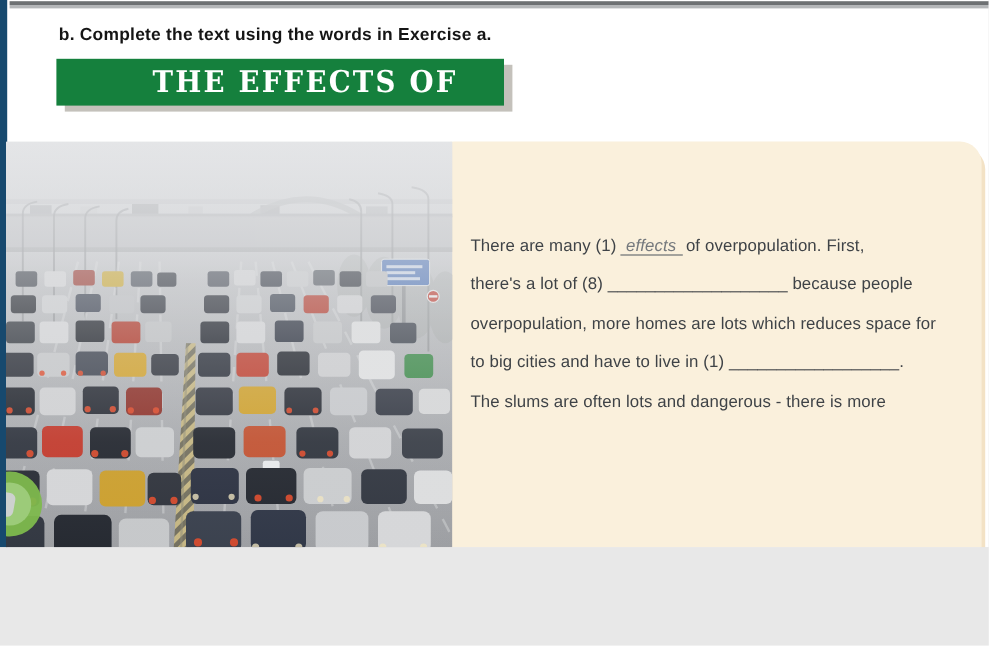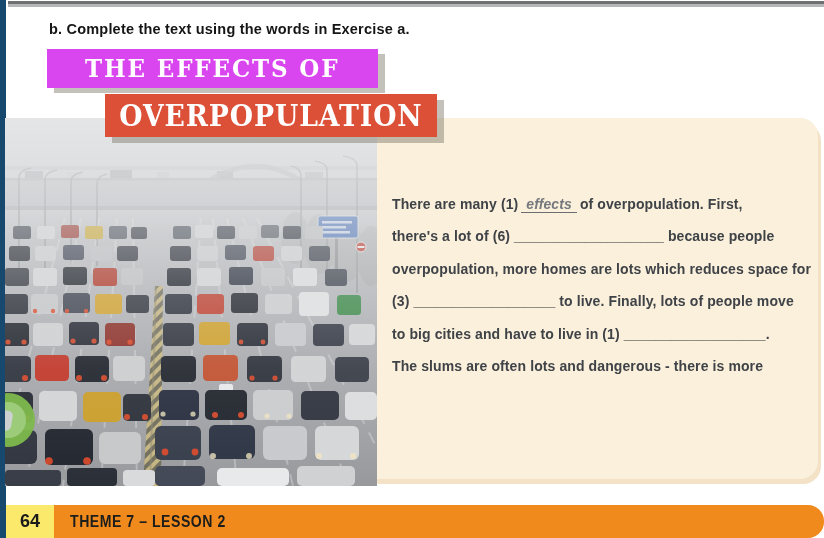--- a/index.html
+++ b/index.html
@@ -1,32 +1,32 @@
 <!DOCTYPE html>
 <html><head>
 <meta charset="utf-8">
 <style>
   html,body{margin:0;padding:0;background:#e8e8e8;}
-  .stage{position:relative;width:824px;height:538px;background:#ffffff;overflow:hidden;
+  .stage{position:relative;width:824px;height:456px;background:#ffffff;overflow:hidden;
          font-family:"Liberation Sans",sans-serif;}
   .top-rule{position:absolute;left:8px;right:0;top:1px;height:6px;
             background:linear-gradient(to bottom,#6e7173 0 55%,#b4b6b8 55% 100%);}
   .binding{position:absolute;left:0;top:0;width:6px;height:538px;background:#17496e;}
   .heading{position:absolute;left:49px;top:21px;font-size:14.5px;font-weight:bold;color:#151515;
            letter-spacing:.2px;white-space:nowrap;}
   .banner{position:absolute;display:flex;align-items:center;justify-content:center;
           color:#ffffff;font-family:"DejaVu Serif",serif;font-weight:bold;z-index:30;}
   .banner span{display:inline-block;transform:scaleX(.92);white-space:nowrap;}
-  .banner-orange{left:47px;top:49px;width:331px;height:39px;background:#d946ef;
-                 font-size:25px;letter-spacing:2px;box-shadow:7px 5px 0 rgba(125,118,105,.45);}
+  .banner-orange{left:47px;top:49px;width:331px;height:39px;background:#15803d;
+                 font-size:25px;letter-spacing:2px;box-shadow:7px 5px 0 rgba(125,118,105,.45);padding-left:42px;}
   .banner-red{left:105px;top:94px;width:332px;height:43px;background:#dc5038;
               font-size:29px;letter-spacing:1px;box-shadow:7px 6px 0 rgba(125,118,105,.45);}
   .panel{position:absolute;left:360px;top:118px;width:458px;height:361px;background:#faf0dc;
          border-radius:18px;box-shadow:3px 5px 0 rgba(233,203,150,.55);z-index:10;}
-  .tblock{position:absolute;left:32px;top:70px;right:14px;font-weight:bold;}
+  .tblock{position:absolute;left:32px;top:70px;right:14px;}
   .tline{font-size:14px;line-height:32.4px;color:#3f4347;white-space:nowrap;letter-spacing:.1px;}
   .answer{font-style:italic;color:#75797d;border-bottom:1.4px solid #6b6f73;padding:0 5px;margin:0 3px;}
   .photo{position:absolute;left:5px;top:118px;width:372px;height:368px;z-index:20;}
   .photo svg{display:block;}
   .footer{position:absolute;left:6px;right:0;top:505px;height:33px;background:#f08a1c;
           display:flex;align-items:stretch;z-index:5;border-radius:16px;}
   .pagenum{width:48px;background:#fbe96b;display:flex;align-items:center;justify-content:center;
            font-size:18px;font-weight:bold;color:#1a1a1a;}
   .lesson{align-self:center;margin-left:16px;font-size:16px;font-weight:bold;color:#1d1d1b;
           letter-spacing:.6px;transform:scaleX(.88);transform-origin:left center;white-space:nowrap;}
@@ -37,23 +37,22 @@
 <div class="stage">
 
   <div class="top-rule"></div>
   <div class="binding"></div>
 
   <div class="heading">b. Complete the text using the words in Exercise a.</div>
 
   <div class="panel">
     <div class="tblock">
       <div class="tline"><span>There are many (1)</span><span class="answer">effects</span><span>of overpopulation. First,</span></div>
-      <div class="tline">there's a lot of (6) ___________________ because people</div>
+      <div class="tline">there's a lot of (8) ___________________ because people</div>
       <div class="tline">overpopulation, more homes are lots which reduces space for</div>
-      <div class="tline">(3) __________________ to live. Finally, lots of people move</div>
       <div class="tline">to big cities and have to live in (1) __________________.</div>
       <div class="tline">The slums are often lots and dangerous - there is more</div>
     </div>
   </div>
 
   <div class="photo">
     <svg width="372" height="368" viewBox="0 0 372 368" xmlns="http://www.w3.org/2000/svg">
       <defs>
         <linearGradient id="bg" x1="0" y1="0" x2="0" y2="1">
           <stop offset="0" stop-color="#d9dbdd"></stop>
@@ -284,22 +283,19 @@
         <circle cx="3" cy="302" r="27" fill="#7eb94d" opacity="0.95"></circle>
         <circle cx="3" cy="302" r="18" fill="#9ccb79"></circle>
         <rect x="-10" y="292" width="17" height="20" rx="5" fill="#cdd1cf" transform="rotate(10 -2 302)"></rect>
       </g>
     </svg>
   </div>
 
   <div class="banner banner-orange">
       <span>THE EFFECTS OF</span>
     </div>
-  <div class="banner banner-red">
-      <span>OVERPOPULATION</span>
-    </div>
 
   <div class="footer">
     <div class="pagenum">64</div>
     <div class="lesson">THEME 7 – LESSON 2</div>
   </div>
 
 </div>
 
 </body></html>

